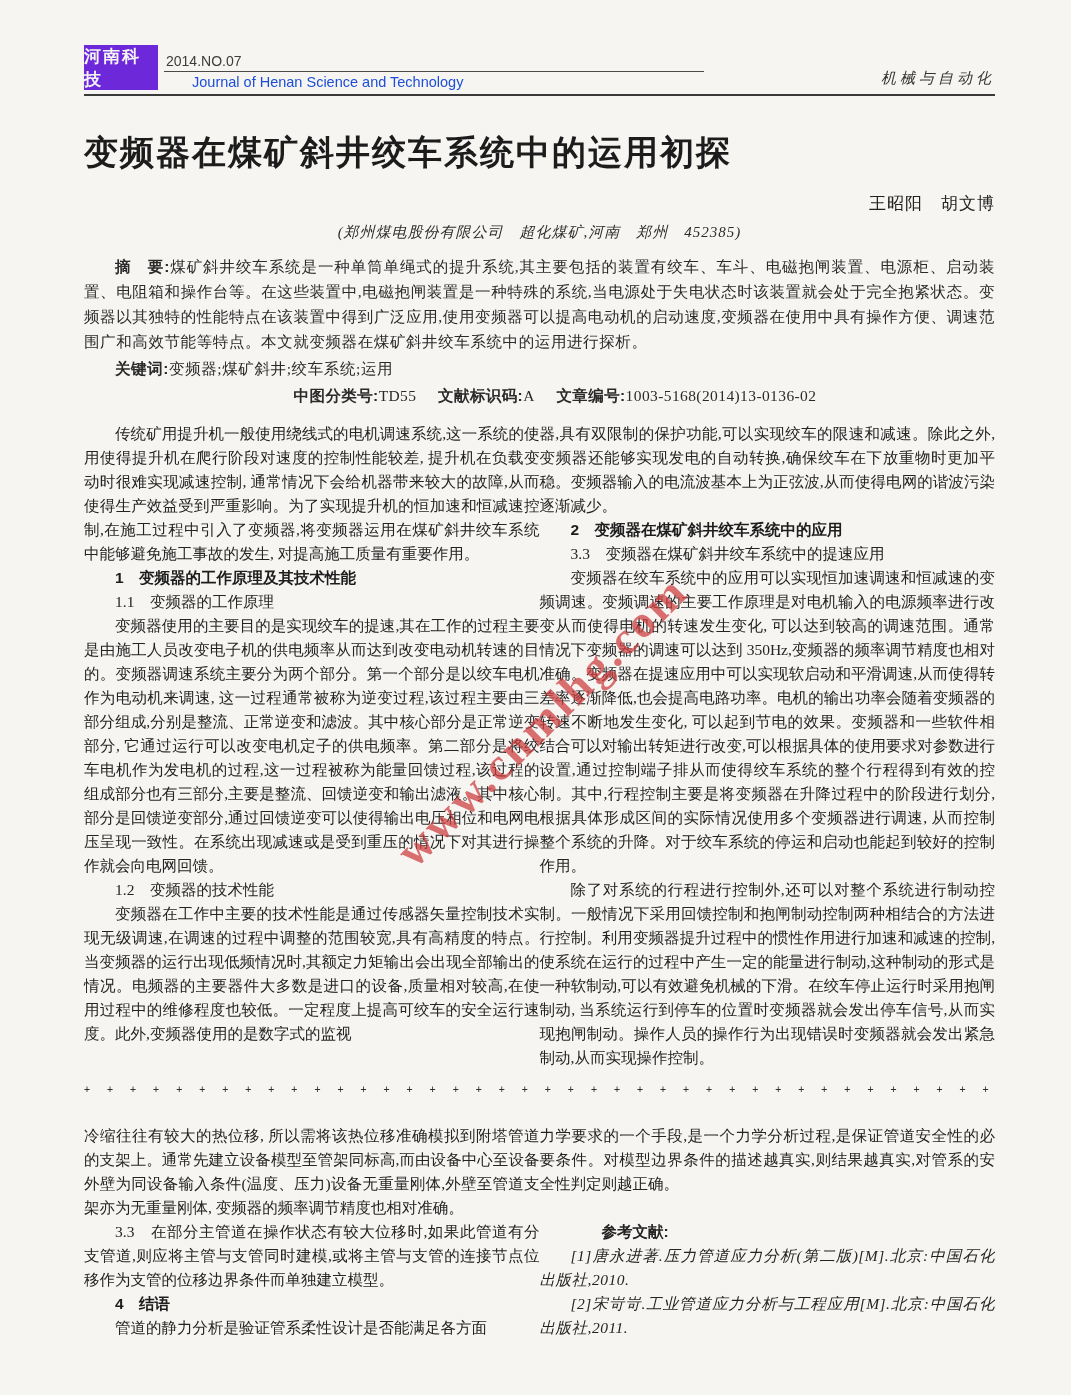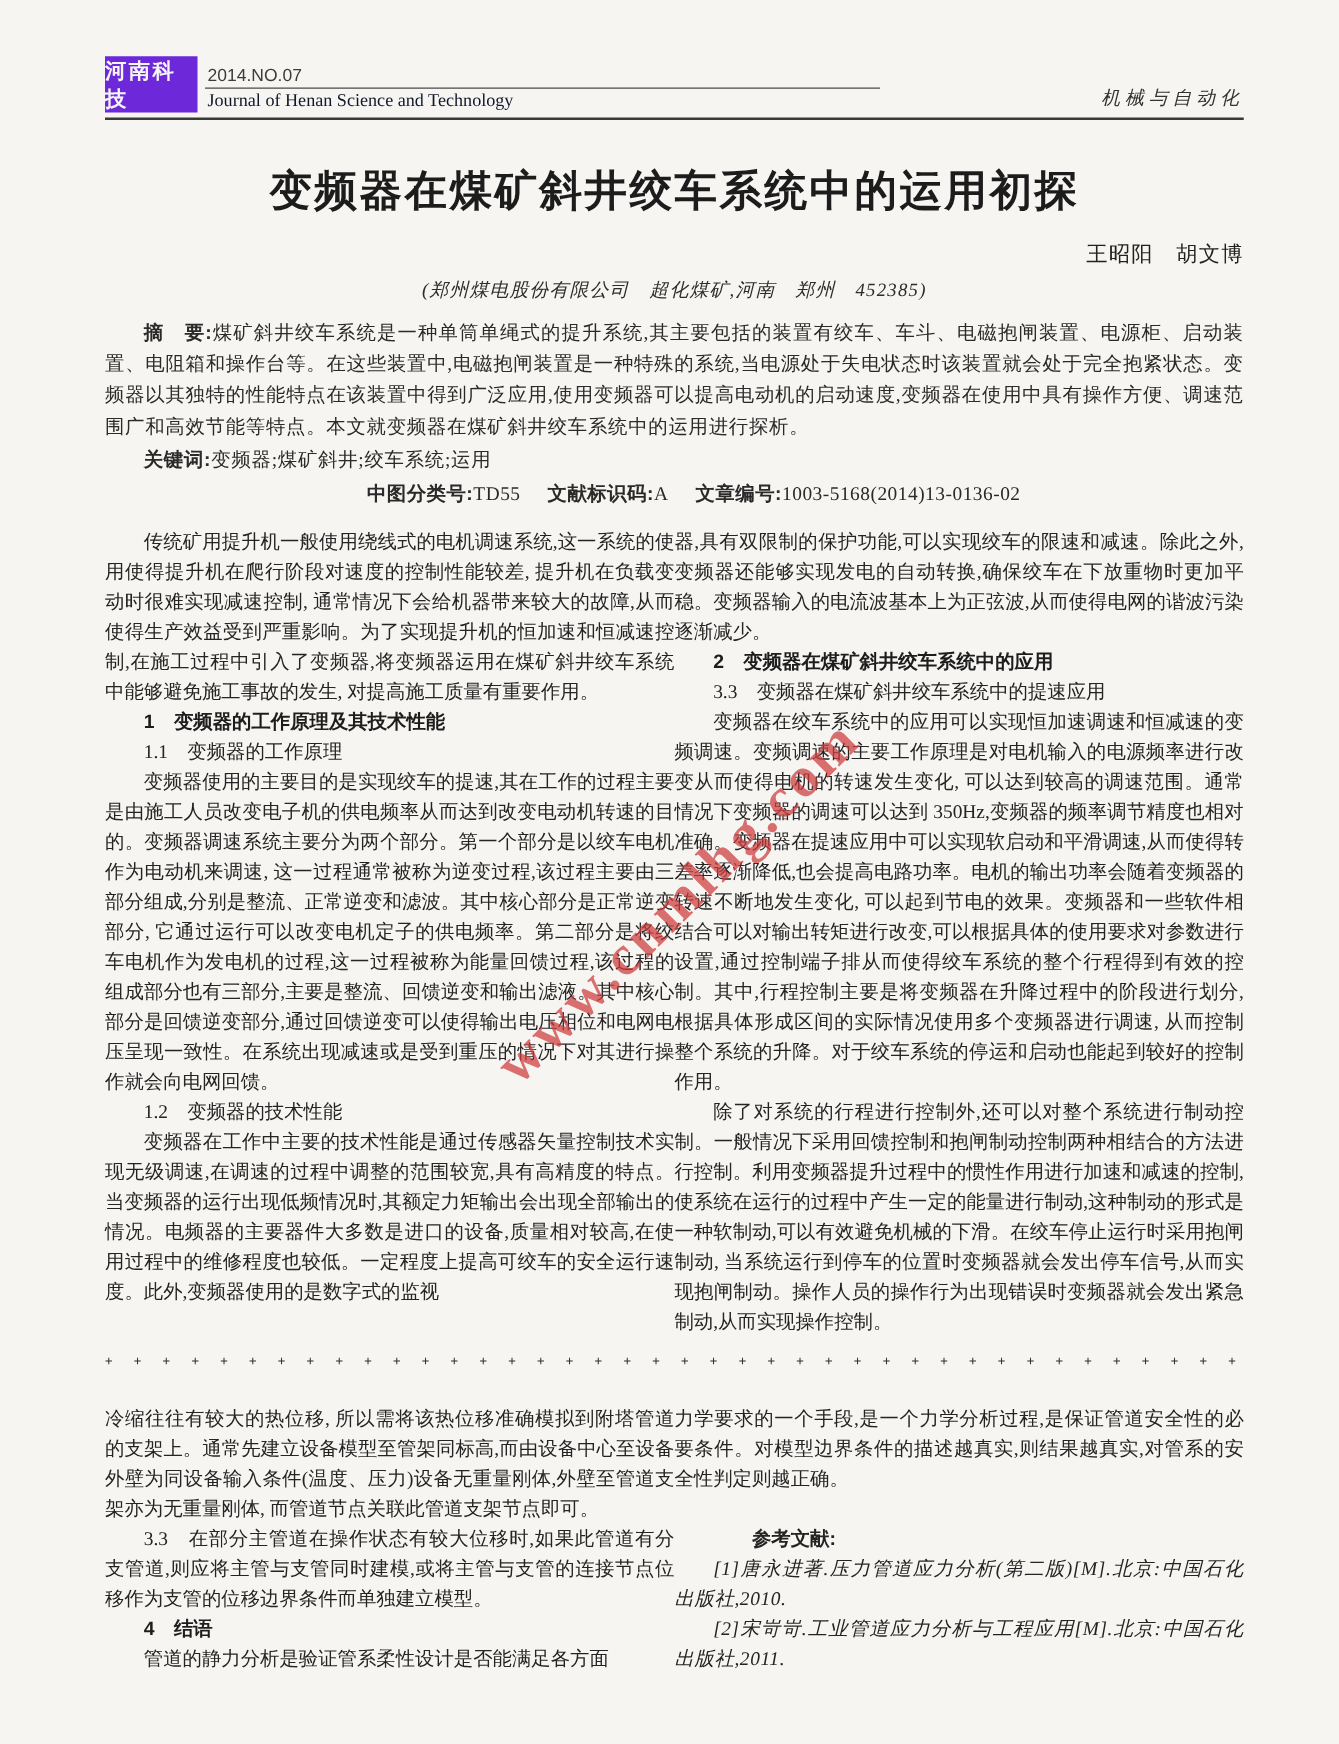--- a/index.html
+++ b/index.html
@@ -18,26 +18,26 @@
   .logo-box {
     background:#6d28d9; color:#f4f4f4;
     font-family:"Liberation Sans", sans-serif; font-weight:bold;
     font-size:17px; letter-spacing:2px;
     width:74px; height:45px; display:flex; align-items:center; justify-content:center;
     flex:0 0 auto;
   }
   .issue-block { margin-left:6px; flex:1 1 auto; }
   .issue-no { font-family:"Liberation Sans", sans-serif; font-size:14px; color:#3c3c3c; padding-left:2px; }
   .issue-rule { border-bottom:1.5px solid #4a4a4a; width:540px; margin:2px 0 2px 0; }
-  .journal-en { font-family:Liberation Serif, serif; font-size:14.5px; color:#0f172a; padding-left:2px; }
+  .journal-en { font-family:Liberation Sans, sans-serif; font-size:14.5px; color:#1d4ed8; padding-left:2px;margin-left:26px; }
   .column-label { font-size:15px; letter-spacing:4px; color:#333; padding-bottom:2px; font-style:italic; }
 
   
   .article-title {
-    margin-top:34px; text-align:center;
+    margin-top:34px; text-align:left;
     font-size:34px; font-weight:bold; color:#1c1c1c; letter-spacing:2px;
   }
   .authors { margin-top:16px; text-align:right; font-size:17px; letter-spacing:1px; color:#222; }
   .affiliation { margin-top:8px; text-align:center; font-size:15px; font-style:italic; color:#2d2d2d; letter-spacing:1px; }
 
   
   .meta-block { margin-top:12px; }
   .abstract { font-size:15.5px; line-height:25px; text-align:justify; text-indent:2em; letter-spacing:0.6px; }
   .lbl { font-family:"Liberation Sans", sans-serif; font-weight:bold; font-style:normal; }
   .kw-line { margin-top:2px; font-size:15.5px; line-height:25px; text-indent:2em; letter-spacing:0.6px; }
@@ -120,21 +120,21 @@
       <p class="sub-h">3.3　变频器在煤矿斜井绞车系统中的提速应用</p>
       <p>变频器在绞车系统中的应用可以实现恒加速调速和恒减速的变频调速。变频调速的主要工作原理是对电机输入的电源频率进行改变从而使得电机的转速发生变化, 可以达到较高的调速范围。通常情况下变频器的调速可以达到 350Hz,变频器的频率调节精度也相对准确。变频器在提速应用中可以实现软启动和平滑调速,从而使得转差率逐渐降低,也会提高电路功率。电机的输出功率会随着变频器的转速不断地发生变化, 可以起到节电的效果。变频器和一些软件相结合可以对输出转矩进行改变,可以根据具体的使用要求对参数进行设置,通过控制端子排从而使得绞车系统的整个行程得到有效的控制。其中,行程控制主要是将变频器在升降过程中的阶段进行划分, 根据具体形成区间的实际情况使用多个变频器进行调速, 从而控制整个系统的升降。对于绞车系统的停运和启动也能起到较好的控制作用。</p>
       <p>除了对系统的行程进行控制外,还可以对整个系统进行制动控制。一般情况下采用回馈控制和抱闸制动控制两种相结合的方法进行控制。利用变频器提升过程中的惯性作用进行加速和减速的控制,使系统在运行的过程中产生一定的能量进行制动,这种制动的形式是一种软制动,可以有效避免机械的下滑。在绞车停止运行时采用抱闸制动, 当系统运行到停车的位置时变频器就会发出停车信号,从而实现抱闸制动。操作人员的操作行为出现错误时变频器就会发出紧急制动,从而实现操作控制。</p>
     </div>
   </div>
 
   <div class="divider">+ + + + + + + + + + + + + + + + + + + + + + + + + + + + + + + + + + + + + + + + + + + + + + + + + + + + + + + + + + + + + + + + + + + + + + + + + + + + + + + +</div>
 
   <div class="cols bottom">
     <div class="col">
-      <p class="no-indent">冷缩往往有较大的热位移, 所以需将该热位移准确模拟到附塔管道的支架上。通常先建立设备模型至管架同标高,而由设备中心至设备外壁为同设备输入条件(温度、压力)设备无重量刚体,外壁至管道支架亦为无重量刚体, 而管道节点关联此管道支架节点即可。</p>
+      <p class="no-indent">冷缩往往有较大的热位移, 所以需将该热位移准确模拟到附塔管道的支架上。通常先建立设备模型至管架同标高,而由设备中心至设备外壁为同设备输入条件(温度、压力)设备无重量刚体,外壁至管道支架亦为无重量刚体, 变频器的频率调节精度也相对准确。</p>
       <p>3.3　在部分主管道在操作状态有较大位移时,如果此管道有分支管道,则应将主管与支管同时建模,或将主管与支管的连接节点位移作为支管的位移边界条件而单独建立模型。</p>
       <p class="sec-h">4　结语</p>
       <p>管道的静力分析是验证管系柔性设计是否能满足各方面</p>
     </div>
     <div class="col">
       <p class="no-indent">力学要求的一个手段,是一个力学分析过程,是保证管道安全性的必要条件。对模型边界条件的描述越真实,则结果越真实,对管系的安全性判定则越正确。</p>
       <p class="refs-title">参考文献:</p>
       <p class="ref">[1]唐永进著.压力管道应力分析(第二版)[M].北京:中国石化出版社,2010.</p>
       <p class="ref">[2]宋岢岢.工业管道应力分析与工程应用[M].北京:中国石化出版社,2011.</p>
     </div>

